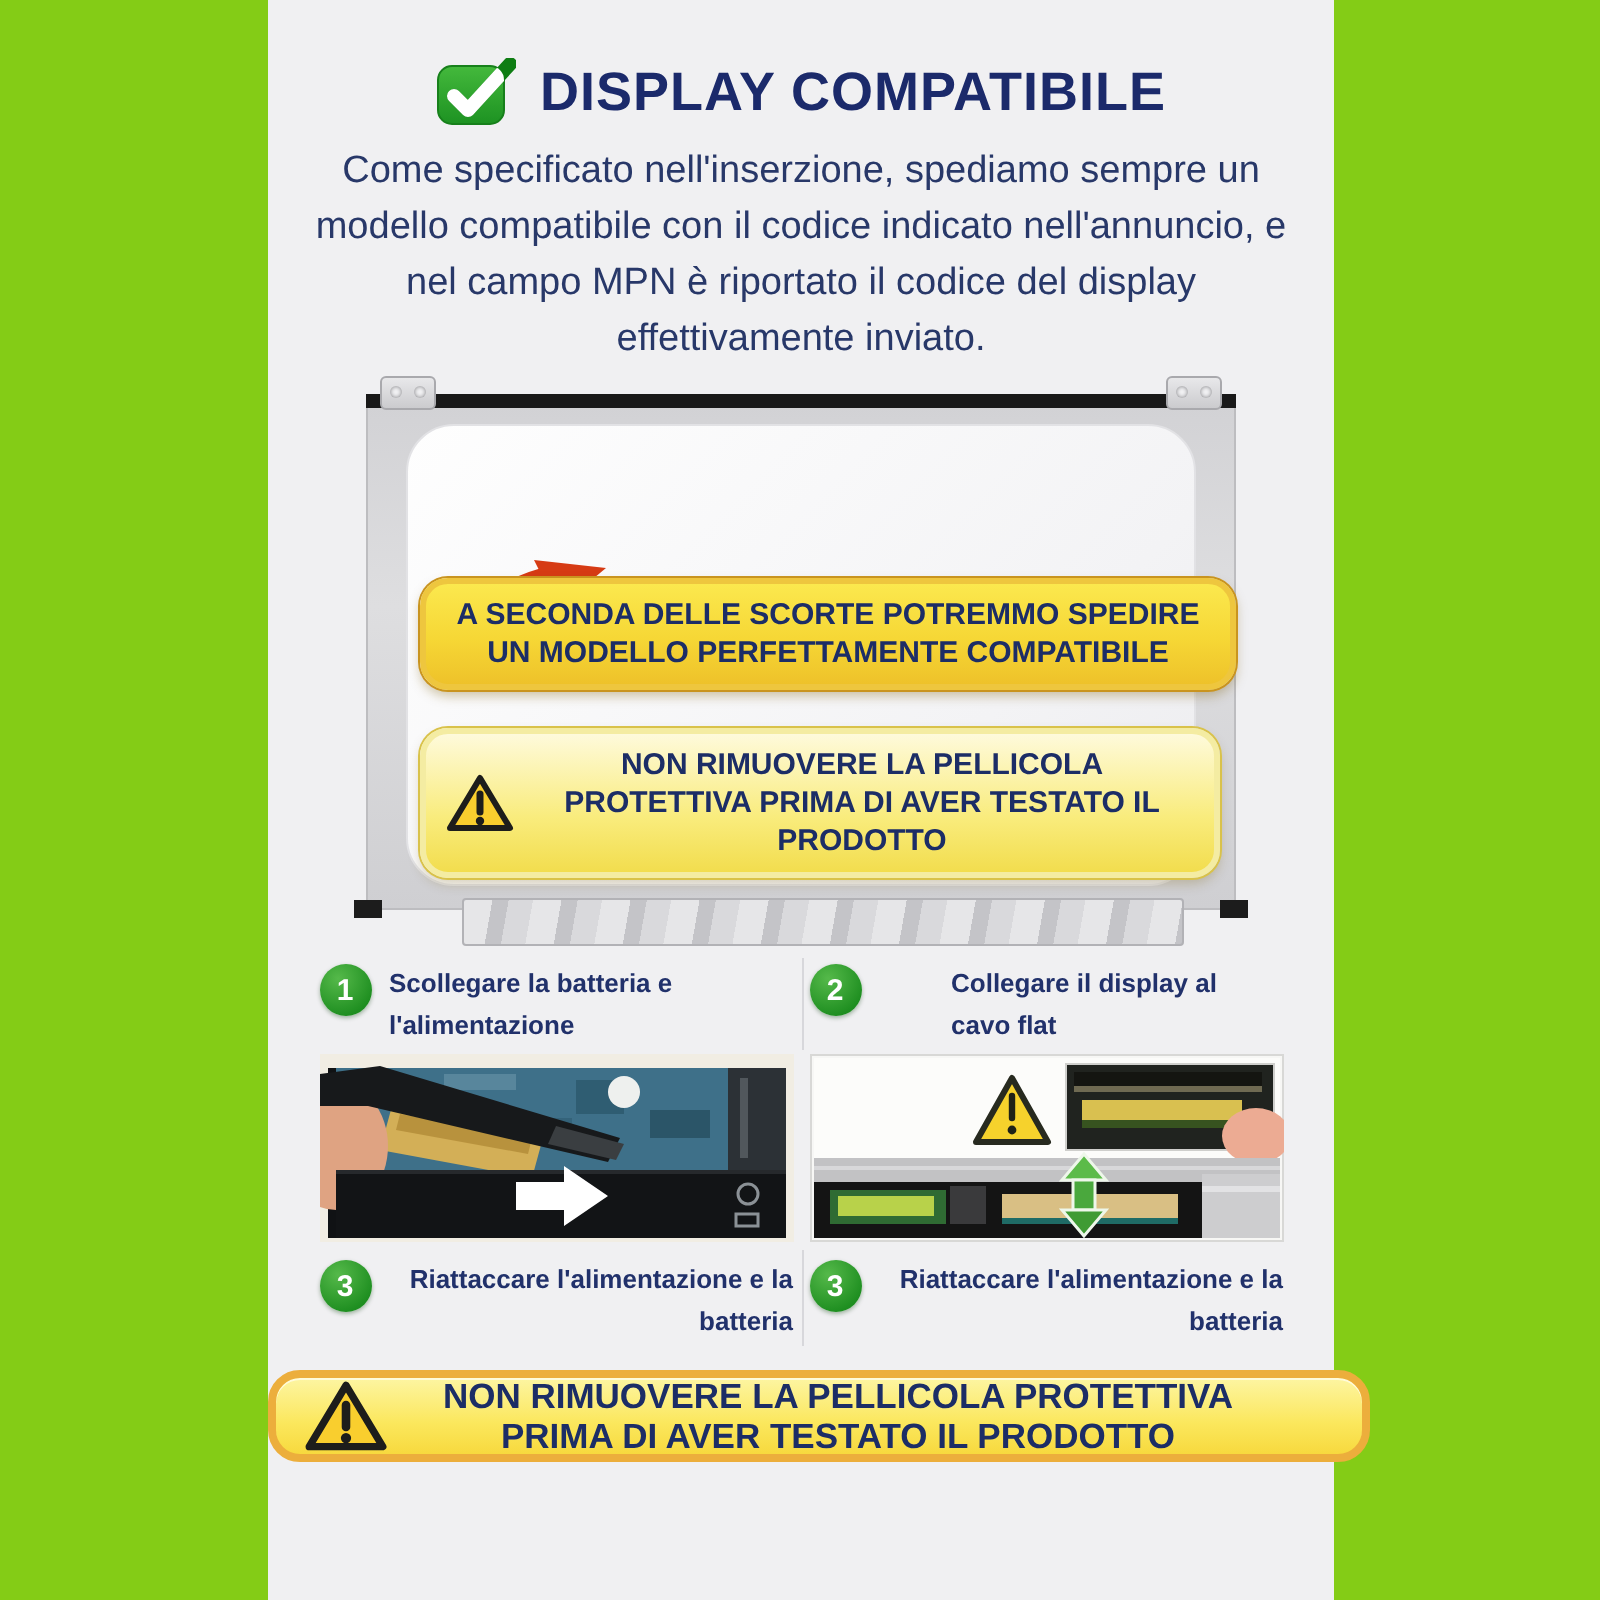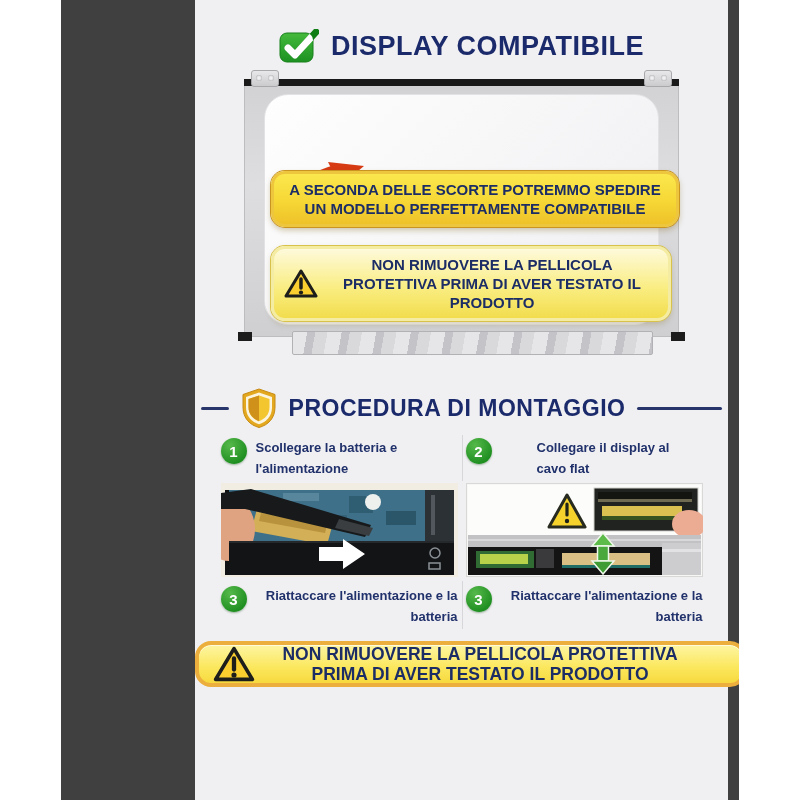--- a/index.html
+++ b/index.html
@@ -1,16 +1,16 @@
 <!DOCTYPE html>
 <html><head>
 <meta charset="utf-8">
 <style>
   html,body{margin:0;padding:0;background:#ffffff;}
-  .canvas{position:relative;width:678px;height:800px;margin:0 auto;background:#404040;overflow:hidden;
+  .canvas{position:relative;width:800px;height:800px;margin:0 auto;background:#84cc16;overflow:hidden;
           font-family:"Liberation Sans", sans-serif;}
   .content{position:absolute;left:134px;top:0;width:533px;height:800px;background:#f0f0f2;}
 
   
   .hdr{display:flex;align-items:center;justify-content:center;gap:12px;padding-top:26px;height:40px;}
   .hdr h1{margin:0;font-size:27px;font-weight:bold;color:#1b2a6b;letter-spacing:.5px;}
 
   
   .intro{margin:6px auto 0;max-width:512px;text-align:center;color:#283869;
          font-size:19px;line-height:28px;font-weight:400;}
@@ -89,20 +89,21 @@
               <rect x="1" y="4" width="33" height="29" rx="7"></rect>
             </clipPath>
         </defs>
         <rect x="1" y="4" width="33" height="29" rx="7" fill="url(#gg)" stroke="#17801b" stroke-width="1"></rect>
         <path d="M9 19 L16 26 L37 3" fill="none" stroke="#0e7d13" stroke-width="7" stroke-linecap="round" stroke-linejoin="round"></path>
         <path d="M9 19 L16 26 L37 3" clip-path="url(#cc)" fill="none" stroke="#ffffff" stroke-width="7" stroke-linecap="round" stroke-linejoin="round"></path>
       </svg>
       <h1>DISPLAY COMPATIBILE</h1>
     </div>
 
+    <p class="intro">Come specificato nell'inserzione, spediamo sempre un modello compatibile con il codice indicato nell'annuncio, e nel campo MPN è riportato il codice del display effettivamente inviato.</p>
 
     <div class="panel">
       <div class="bracket l">
           <i class="h1"></i>
           <i class="h2"></i>
         </div>
       <div class="bracket r">
           <i class="h1"></i>
           <i class="h2"></i>
         </div>
@@ -125,31 +126,20 @@
       <div class="tag film">
         <svg width="34" height="31" viewBox="0 0 34 31">
           <path d="M17 3 L32 28 H2 Z" fill="#f9ce2e" stroke="#1d1d1b" stroke-width="3" stroke-linejoin="round"></path>
           <line x1="17" y1="11" x2="17" y2="20" stroke="#1d1d1b" stroke-width="3.5" stroke-linecap="round"></line>
           <circle cx="17" cy="24.5" r="2.1" fill="#1d1d1b"></circle>
         </svg>
         <span class="txt">NON RIMUOVERE LA PELLICOLA PROTETTIVA PRIMA DI AVER TESTATO IL PRODOTTO</span>
       </div>
     </div>
 
-    <div class="proc-hdr">
-      <span class="rule left"></span>
-      <svg width="36" height="40" viewBox="0 0 36 40">
-        <path d="M18 1 L34 6.5 V19 C34 30.5 27 37 18 39.5 C9 37 2 30.5 2 19 V6.5 Z" fill="#e4a81f" stroke="#c68a14" stroke-width="1"></path>
-        <path d="M18 4.5 L31 9 V19 C31 28.5 25.3 34 18 36.3 C10.7 34 5 28.5 5 19 V9 Z" fill="#fbf4de"></path>
-        <path d="M18 7.5 L28.5 11 V19 C28.5 26.5 23.8 31 18 33.2 C12.2 31 7.5 26.5 7.5 19 V11 Z" fill="#f3c52f"></path>
-        <path d="M18 7.5 L7.5 11 V19 C7.5 26.5 12.2 31 18 33.2 Z" fill="#d0911a"></path>
-      </svg>
-      <h2>PROCEDURA DI MONTAGGIO</h2>
-      <span class="rule right"></span>
-    </div>
 
     <div class="proc-grid">
       <div class="vdivider vd1"></div>
       <div class="vdivider vd2"></div>
 
       <div>
         <div class="step">
           <span class="badge">1</span>
           <span class="stext w1">Scollegare la batteria e l'alimentazione</span>
         </div>

